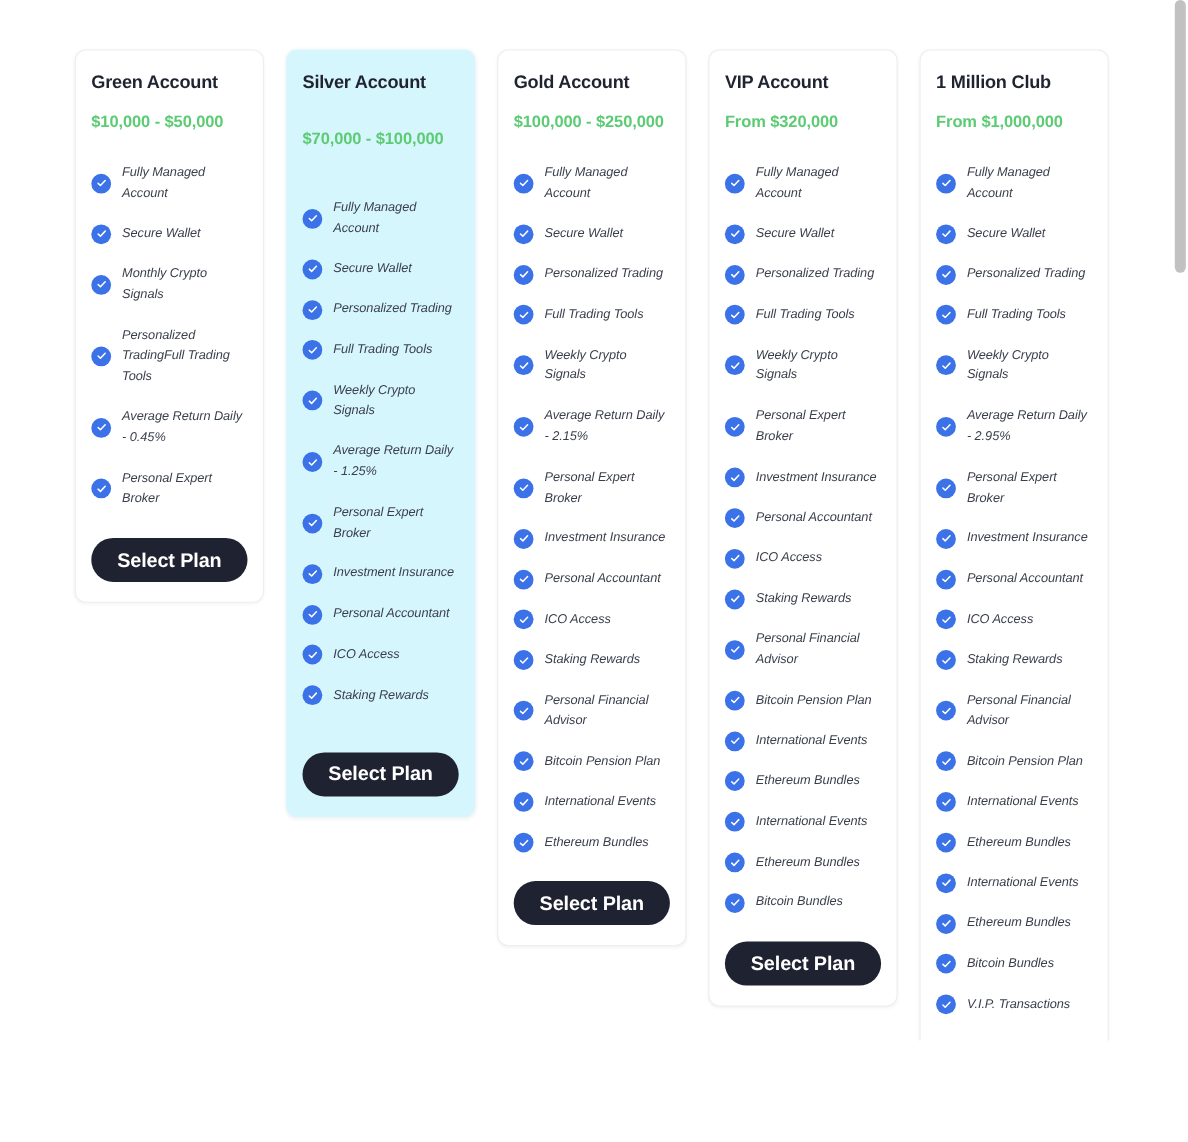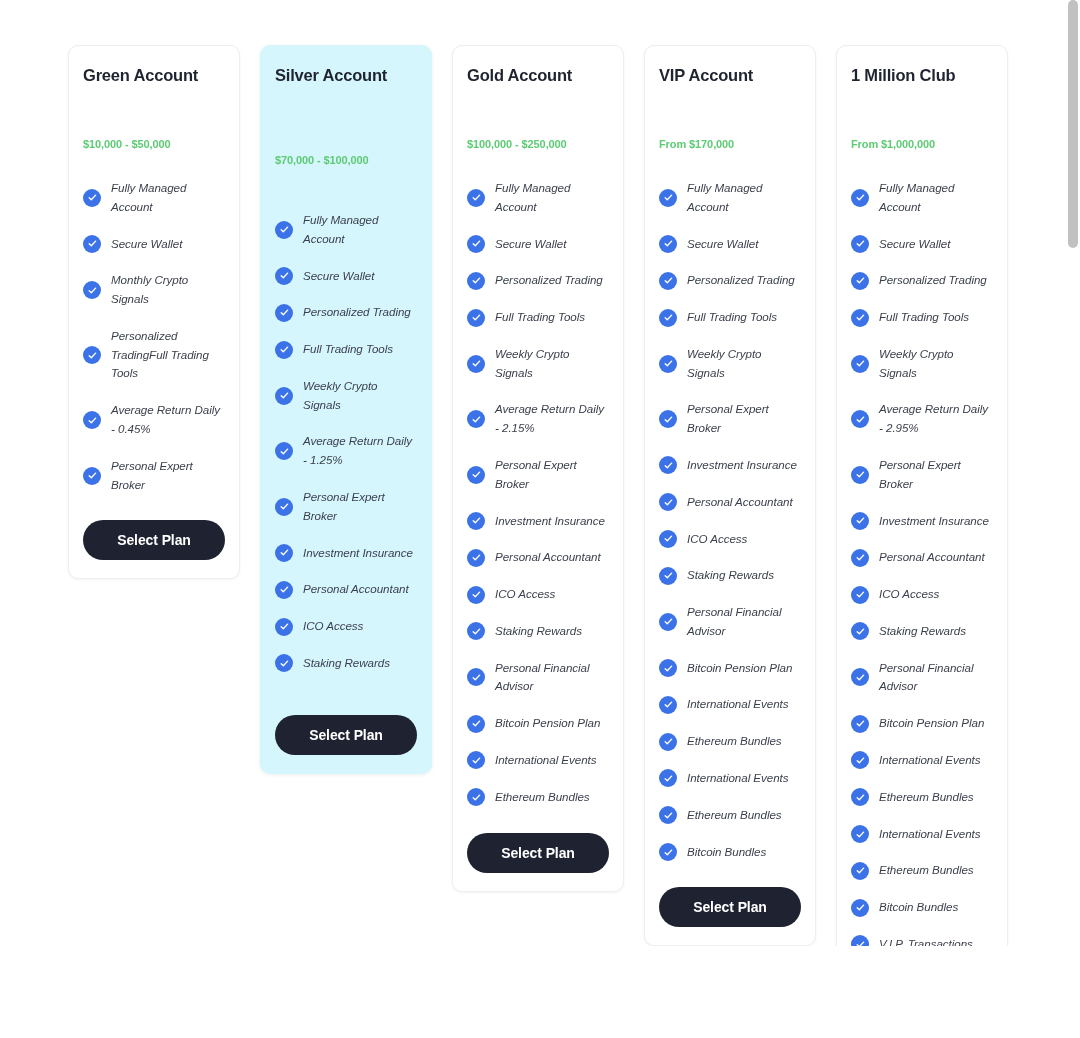--- a/index.html
+++ b/index.html
@@ -50,27 +50,26 @@
   .plan-title {
     font-size: 16.5px;
     font-weight: bold;
     color: #1f2430;
     line-height: 1.2;
     letter-spacing: -0.2px;
     margin-bottom: 16px;
   }
 
   .plan-price {
-    font-size: 11px;
+    font-size: 15px;
     font-weight: bold;
     color: #5dcb74;
     line-height: 1.2;
     letter-spacing: -0.1px;
     margin-bottom: 28px;
-    margin-top: 36px;
   }
 
   .feature-list {
     list-style: none;
     display: flex;
     flex-direction: column;
     gap: 18px;
     margin-bottom: 26px;
     font-style: italic;
   }
@@ -103,21 +102,21 @@
 
   .select-plan-button {
     margin-top: auto;
     align-self: stretch;
     background: #1f2230;
     color: #ffffff;
     border: none;
     border-radius: 999px;
     height: 40px;
     font-family: "Liberation Sans", sans-serif;
-    font-size: 14px;
+    font-size: 18px;
     font-weight: bold;
     letter-spacing: -0.1px;
     cursor: pointer;
   }
 
   .scrollbar-track {
     position: absolute;
     top: 0;
     right: 0;
     width: 14px;
@@ -413,21 +412,21 @@
                 <path d="M2.4 6.2 L4.7 8.4 L9.4 3.4" stroke="#ffffff" stroke-width="1.5" stroke-linecap="round" stroke-linejoin="round"></path>
               </svg>
             </span>
             <span class="feature-label">Ethereum Bundles</span>
           </li>
         </ul>
         <button class="select-plan-button">Select Plan</button>
       </div>
       <div class="plan-card">
         <div class="plan-title">VIP Account</div>
-        <div class="plan-price">From $170,000</div>
+        <div class="plan-price">From $320,000</div>
         <ul class="feature-list">
           <li class="feature-item">
             <span class="check-icon">
               <svg width="11" height="11" viewBox="0 0 12 12" fill="none">
                 <path d="M2.4 6.2 L4.7 8.4 L9.4 3.4" stroke="#ffffff" stroke-width="1.5" stroke-linecap="round" stroke-linejoin="round"></path>
               </svg>
             </span>
             <span class="feature-label">Fully Managed Account</span>
           </li>
           <li class="feature-item">

